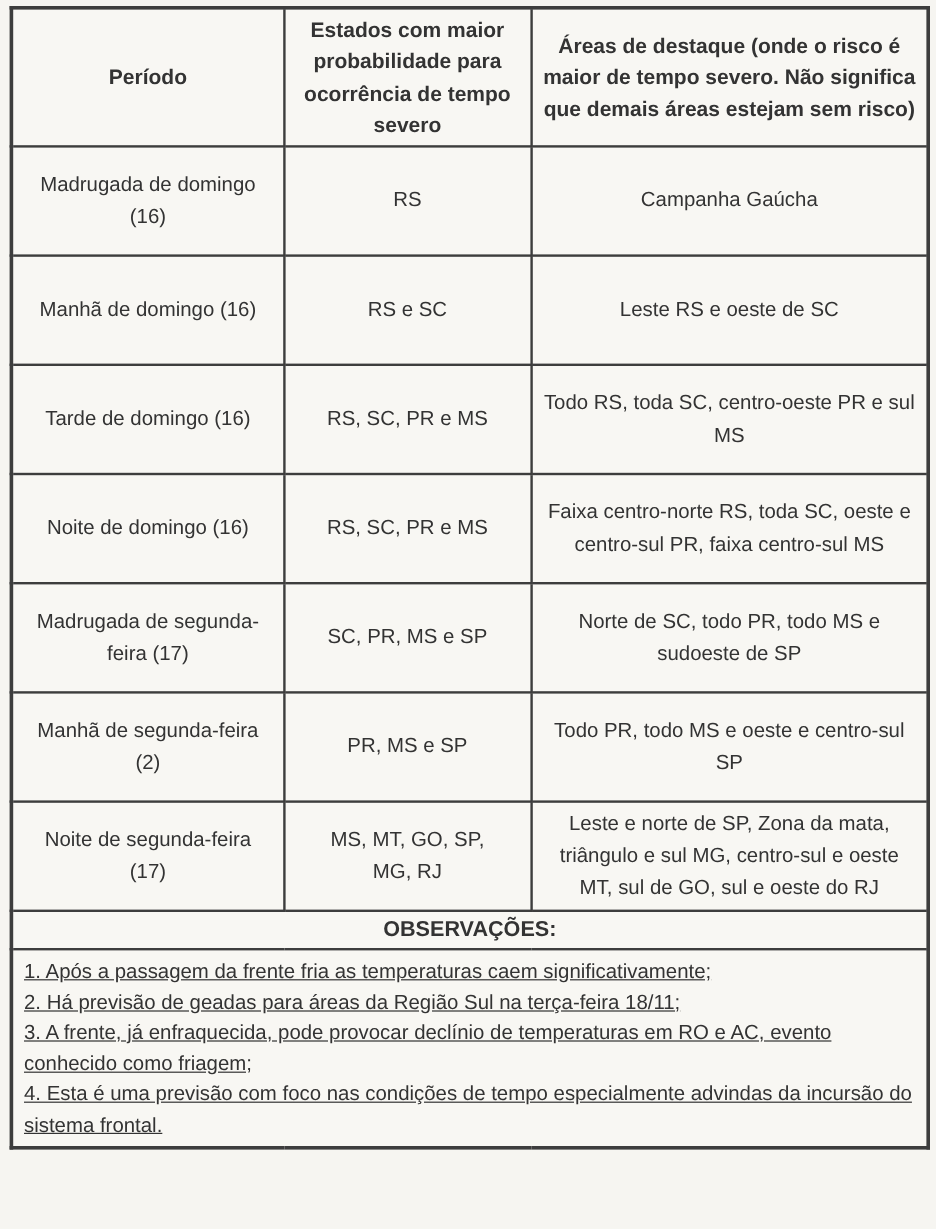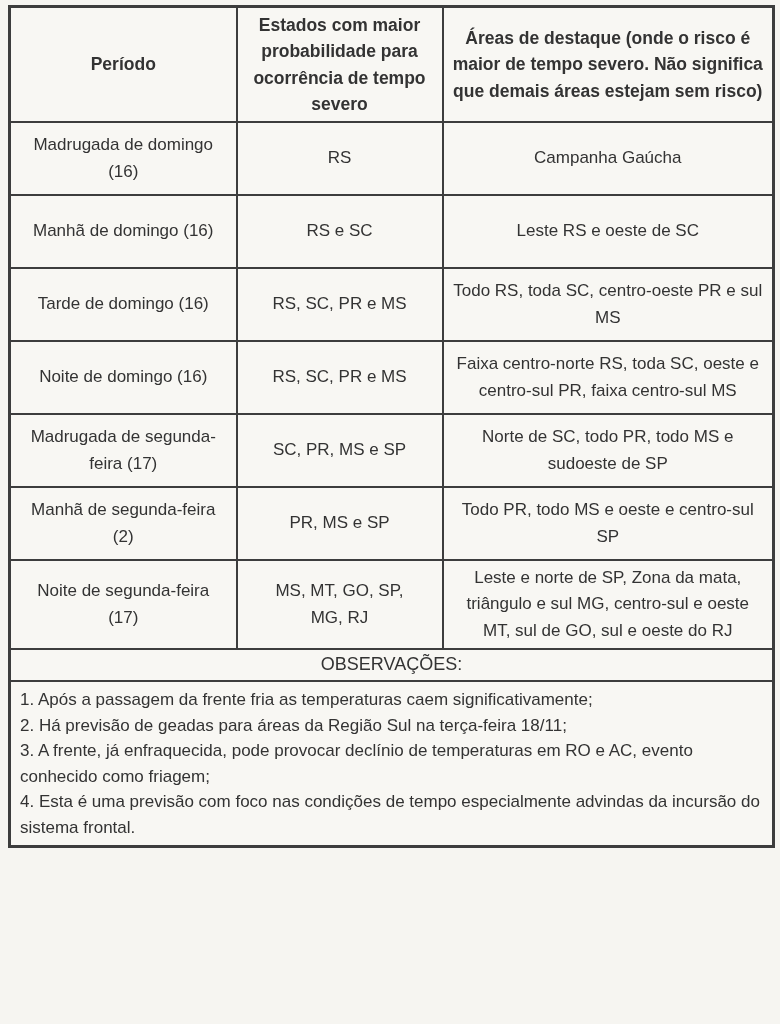--- a/index.html
+++ b/index.html
@@ -36,40 +36,40 @@
   col.c-period { width: 227px; }
   col.c-states { width: 206px; }
   col.c-areas  { width: 331px; }
   tr.header-row th {
     font-weight: bold;
     font-size: 17.5px;
     line-height: 1.5;
     height: 94px;
     padding: 4px 6px;
   }
-  tr.body-row { height: 73px; }
+  tr.body-row { height: 91px; }
   tr.body-row td.cell-period { padding: 4px 13px; }
   tr.body-row td.cell-states { padding: 4px 20px; }
   tr.body-row td.cell-areas  { padding: 4px 8px; text-align: center; }
   tr.obs-title-row td {
-    font-weight: normal;
+    font-weight: bold;
     font-size: 18px;
     height: 26px;
     line-height: 1.2;
     padding: 2px 6px;
   }
   tr.obs-notes-row td {
     text-align: left;
     vertical-align: top;
     height: 126px;
     padding: 5px 9px;
     line-height: 1.5;
     font-size: 17px;
   }
-  .note { margin: 0; }
+  .note { margin: 0; text-decoration: underline; }
 </style>
 </head>
 <body style="background: rgb(246, 245, 241);">
 
 <div class="sheet">
   <table class="forecast">
     <colgroup>
       <col class="c-period">
       <col class="c-states">
       <col class="c-areas">

